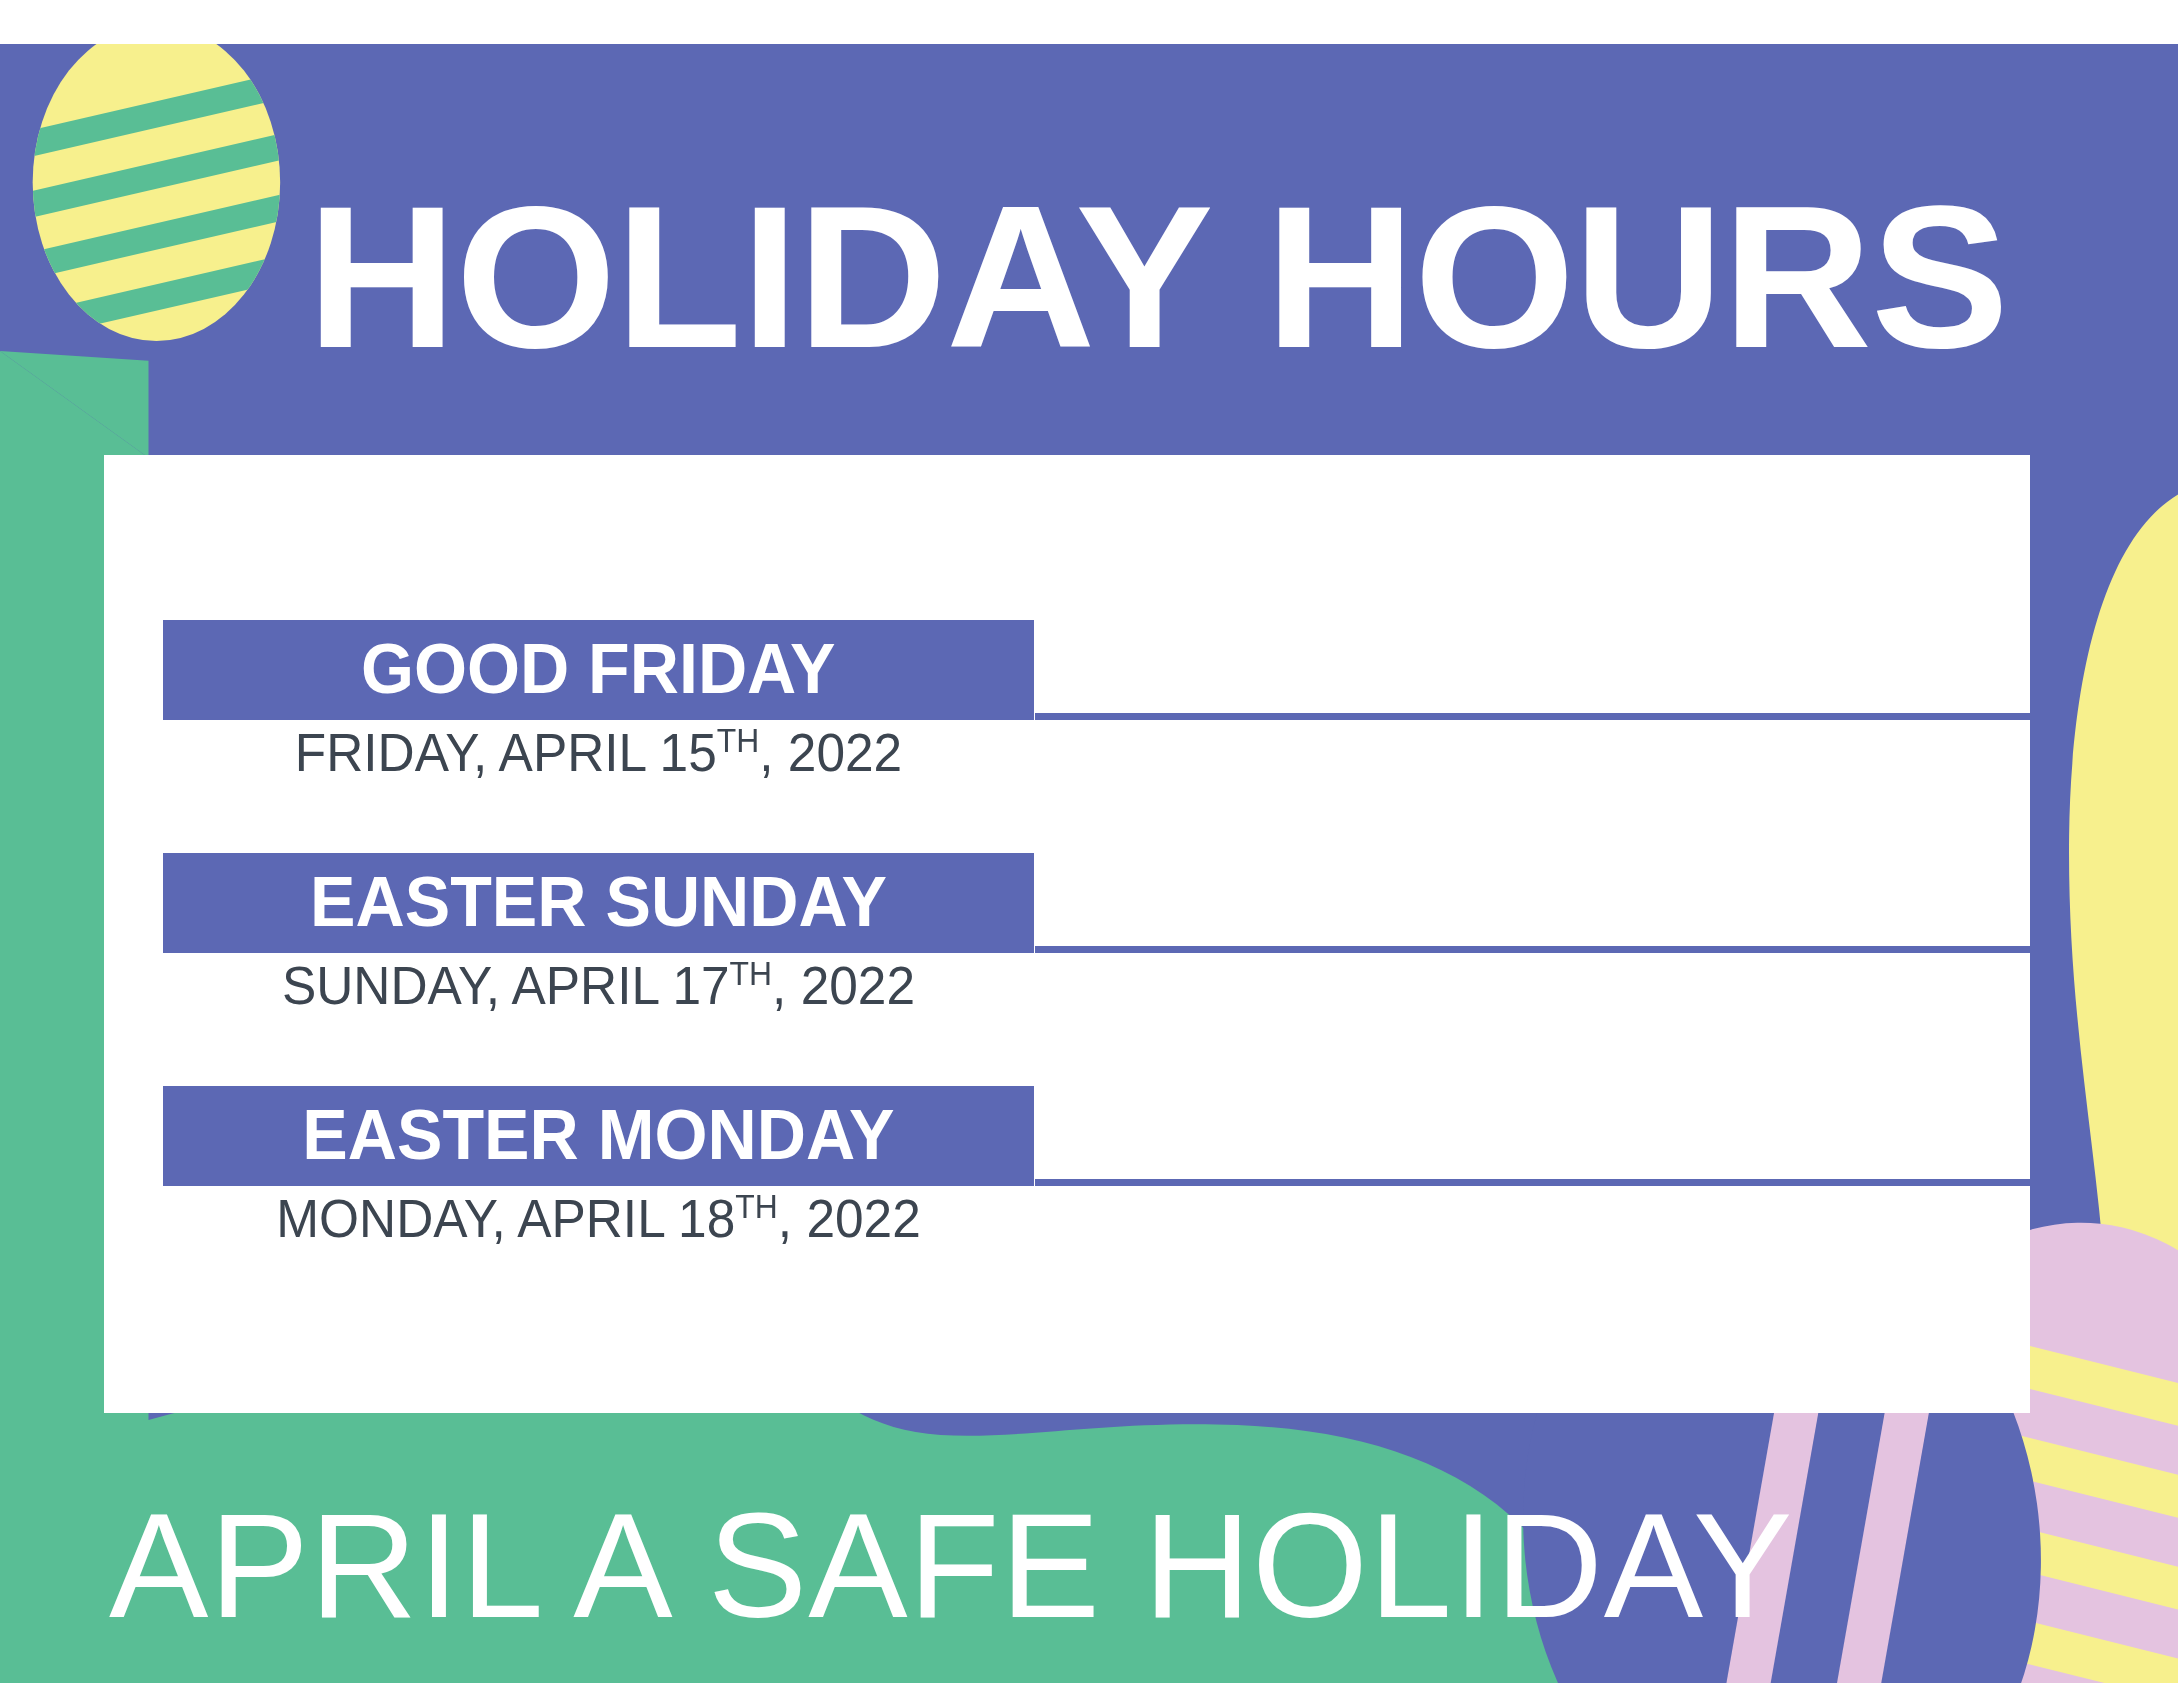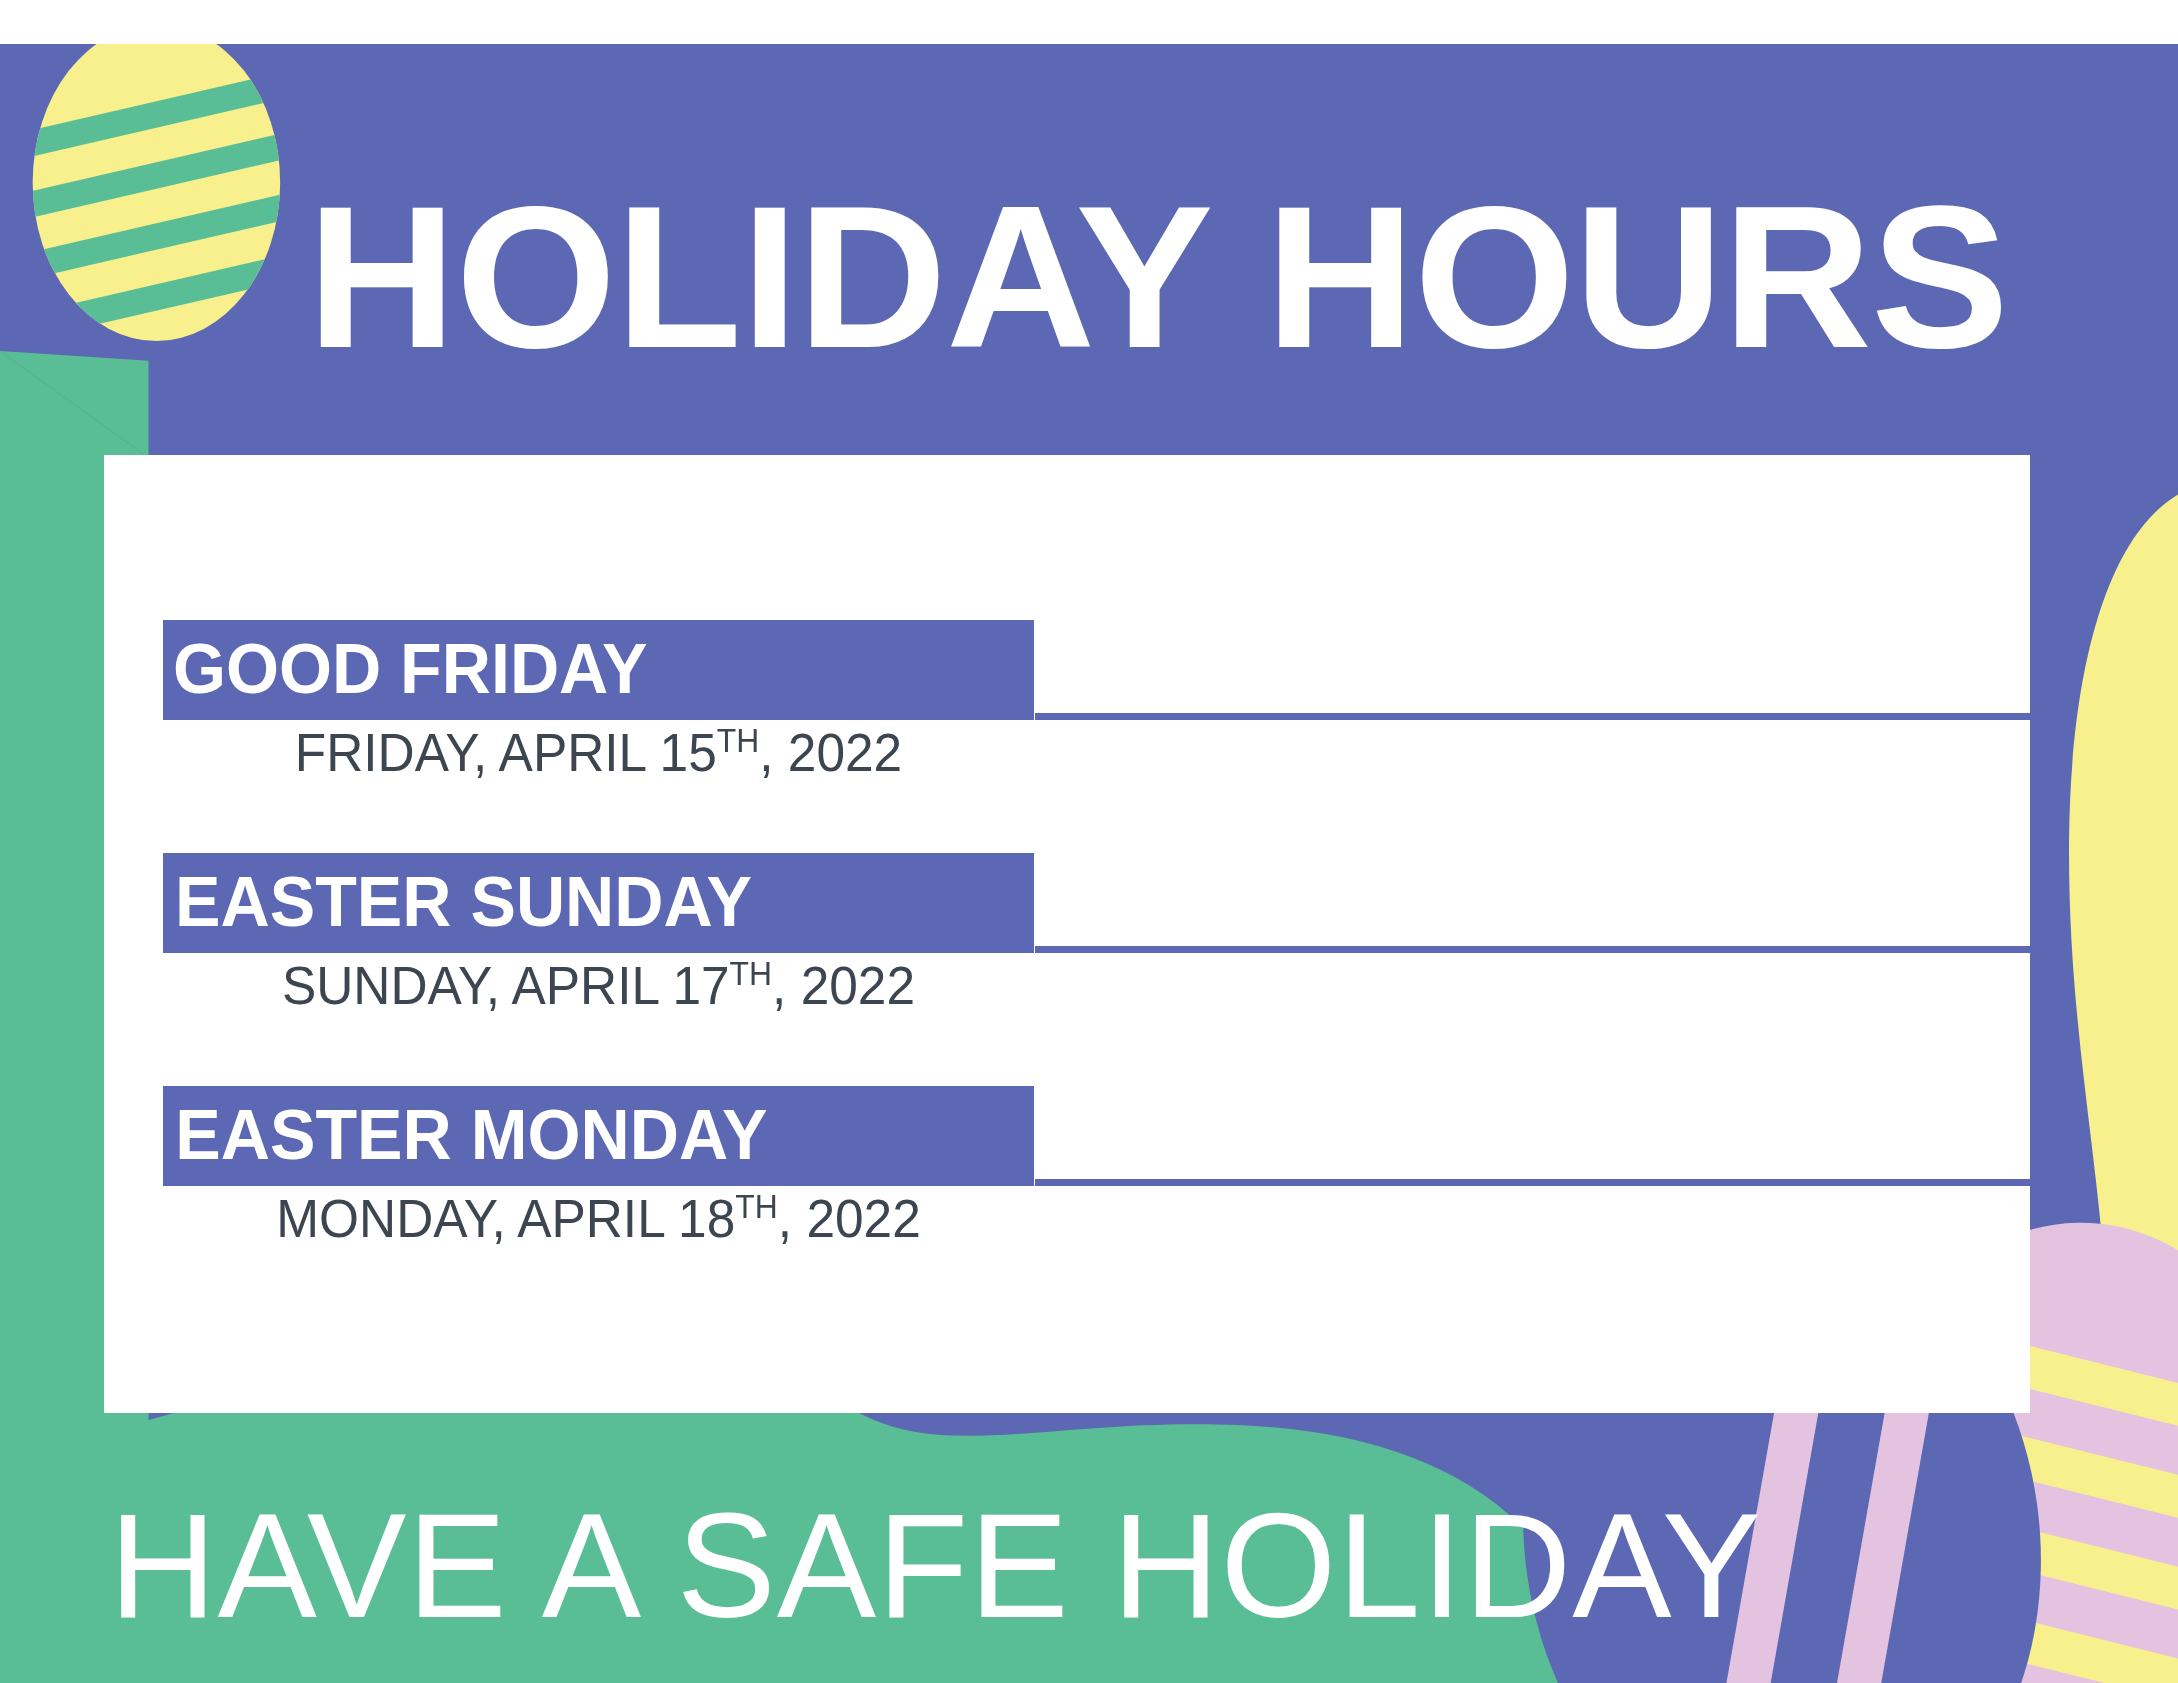--- a/index.html
+++ b/index.html
@@ -74,21 +74,21 @@
 
   .row-bar {
     position: absolute;
     left: 163px;
     top: 0;
     width: 871px;
     height: 100px;
     background: #5C68B4;
     display: flex;
     align-items: center;
-    justify-content: flex-start;
+    justify-content: center;
     box-sizing: border-box;
     padding-bottom: 4px;
   }
 
   .row-bar-label {
     color: #ffffff;
     font-family: "Liberation Sans Narrow", "Liberation Sans", sans-serif;
     font-weight: bold;
     font-size: 71px;
     line-height: 1;
@@ -237,16 +237,16 @@
     <div class="row row-2">
       <div class="row-bar">
         <span class="row-bar-label">EASTER MONDAY</span>
       </div>
       <div class="row-rule"></div>
       <div class="row-date"><span>MONDAY, APRIL 18</span><sup>TH</sup><span>, 2022</span></div>
     </div>
 
   </div>
 
-  <div id="tagline">HAVE A SAFE HOLIDAY</div>
+  <div id="tagline">APRIL A SAFE HOLIDAY</div>
 
 </div>
 
 
 </body></html>

